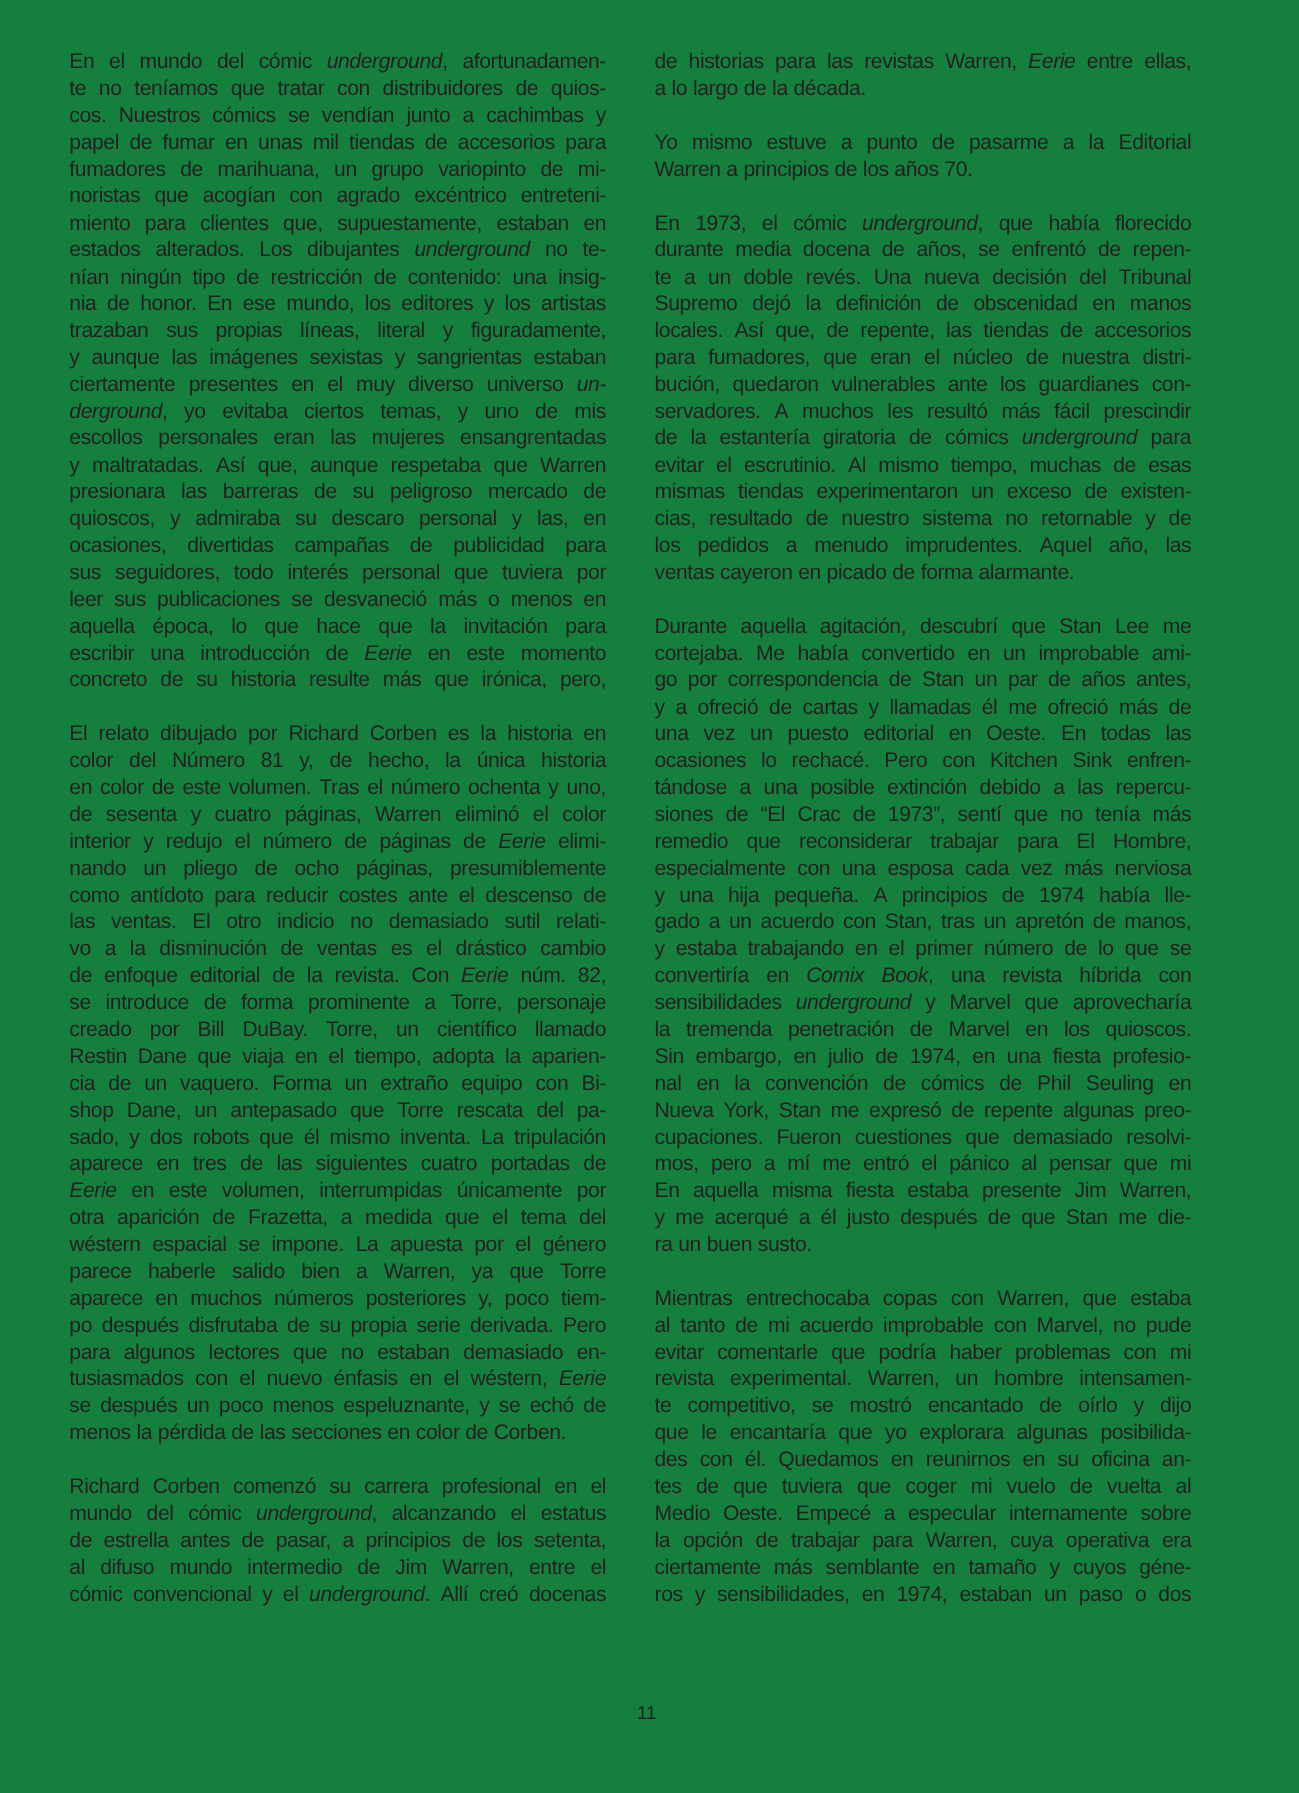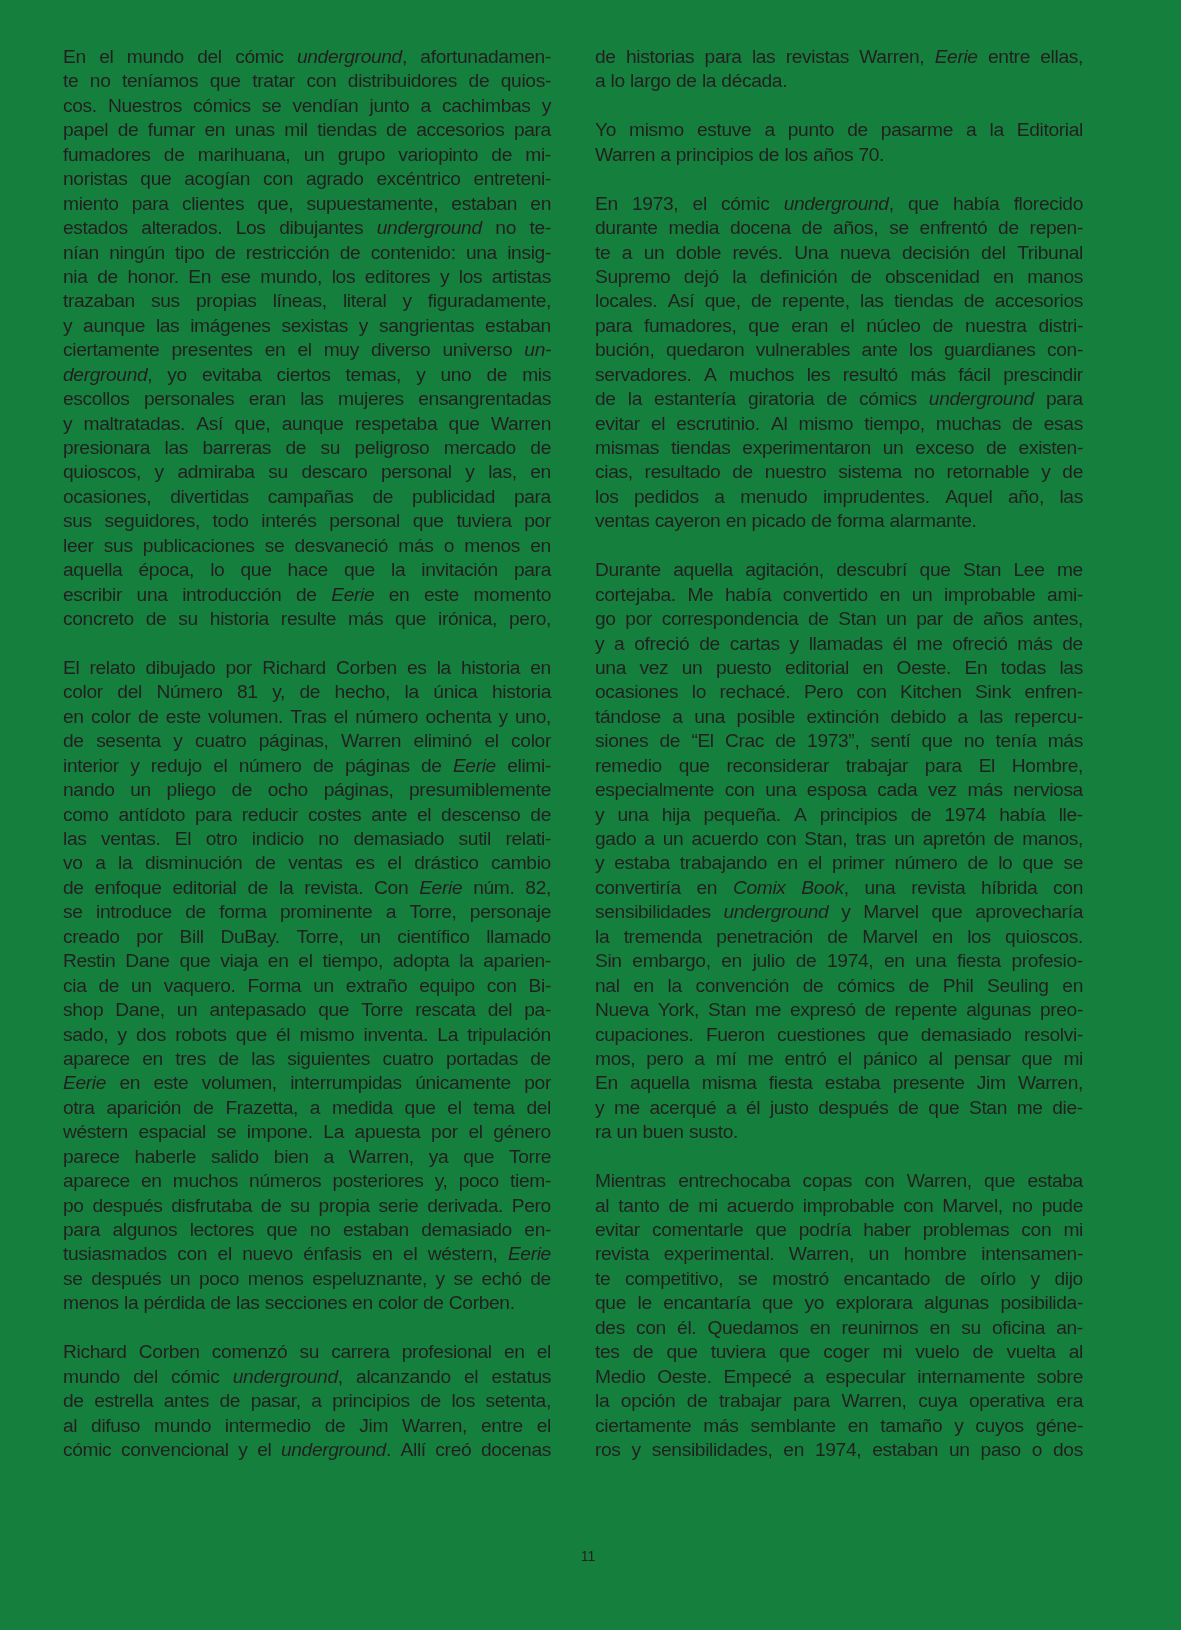--- a/index.html
+++ b/index.html
@@ -5,21 +5,21 @@
   html, body { margin: 0; padding: 0; background: #ffffff; }
   body { width: 1181px; height: 1630px; position: relative; overflow: hidden; }
   .page { position: absolute; left: 0; top: 0; width: 1181px; height: 1630px; background: #15803d; }
   .col { position: absolute; top: 45px; width: 488px; color: #231f20;
          font-family: "Liberation Sans", sans-serif; font-size: 19.2px; line-height: 24.45px;
          letter-spacing: -0.35px; }
   .col.left { left: 63px; }
   .col.right { left: 595px; }
   .para { margin: 0 0 24.45px 0; }
   .folio { position: absolute; left: 568px; top: 1548px; width: 40px; text-align: center;
-           font-family: "Liberation Sans", sans-serif; font-size: 14px; color: #231f20; }
+           font-family: "Liberation Sans", sans-serif; font-size: 17px; color: #231f20; }
   
   .fl { display: flex; justify-content: space-between; white-space: pre; height: 24.45px; }
   .fl.last { justify-content: flex-start; }
   .fl.last .w { margin-right: 5.2px; }
   i { font-style: italic; }
 </style>
 </head>
 <body>
 
 <div class="page">

